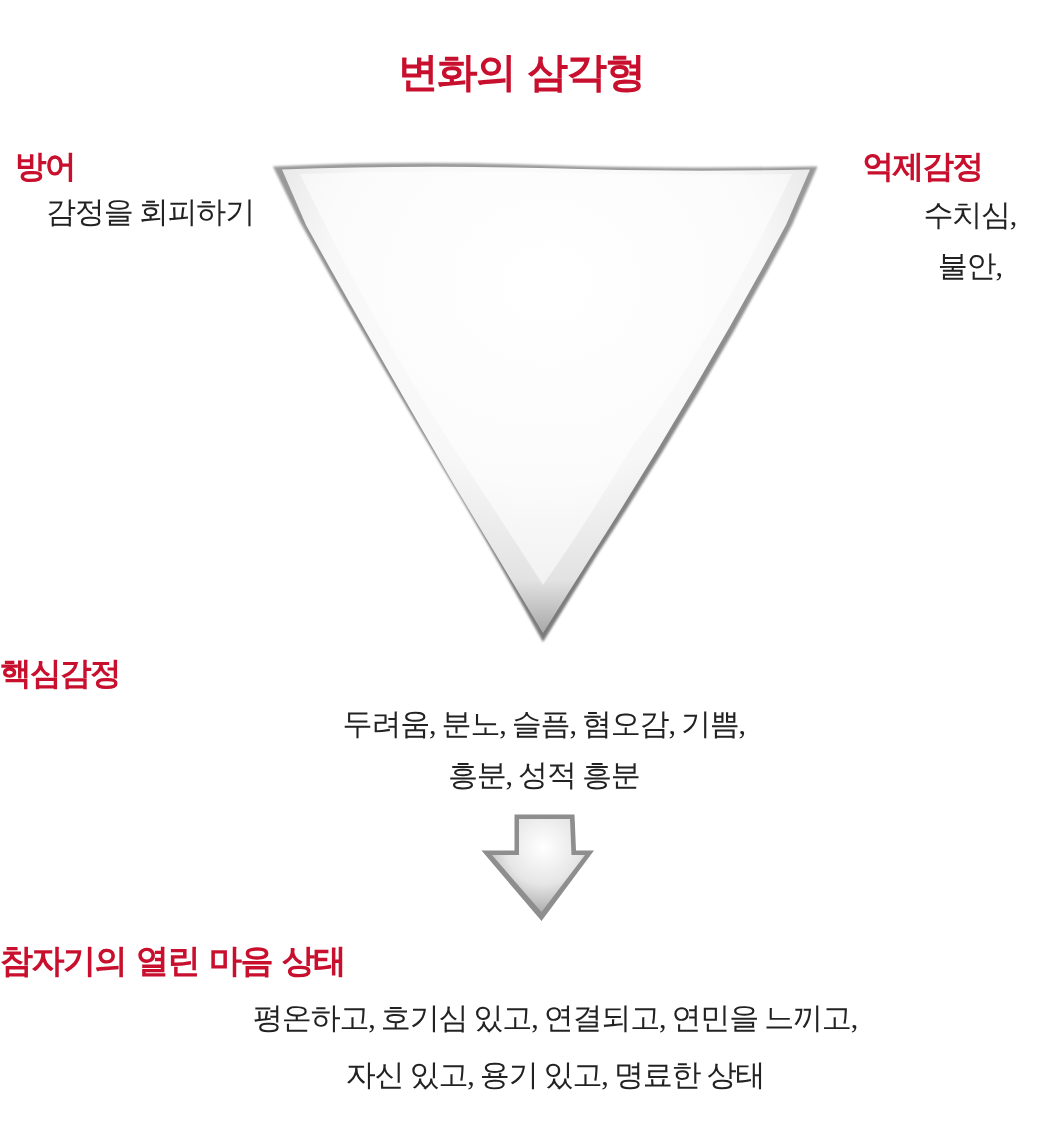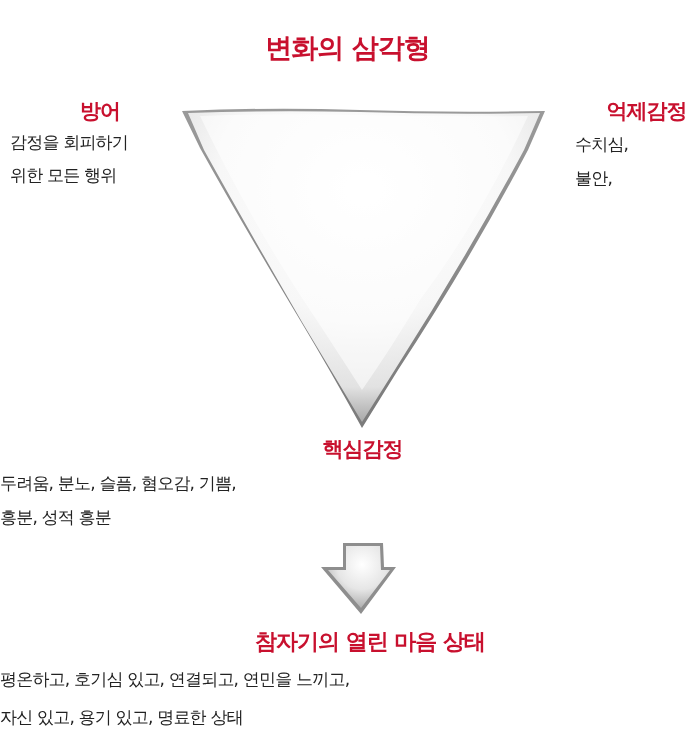--- a/index.html
+++ b/index.html
@@ -20,27 +20,27 @@
       left: 0; width: 695px; top: 30px;
       text-align: center;
       font-size: 27px;
       font-weight: bold;
       letter-spacing: -1px;
     }
     .label-red {
       font-weight: bold;
       font-size: 21px;
       letter-spacing: -1px;
-      text-align: center;
     }
     .body-text {
-      font-size: 17px;
+      font-size: 20px;
       letter-spacing: -0.8px;
-      text-align: left;
+      text-align: center;
       line-height: 34px;
+      font-family: Liberation Serif, serif;
     }
     .diagram-svg {
       left: 0; top: 0;
     }
     
     .left-group { left: 10px; width: 180px; top: 96px; }
     .left-group .label-red { height: 30px; line-height: 30px; }
     .left-group .body-text { line-height: 33px; }
     
     .right-group { left: 575px; width: 143px; top: 96px; }
@@ -90,21 +90,20 @@
     <path d="M343,543 L383,543 L384,567 L396,567 L361,614 L321,567 L343,567 Z" fill="#8e8e8e"></path>
     <path d="M346,546 L380,546 L381,570 L390,570 L361,608 L328,570 L346,570 Z" fill="url(#arrowGrad)"></path>
   </g>
 </svg>
 
 <div class="abs title" style="color:#C8102E;">변화의 삼각형</div>
 
 <div class="abs left-group">
   <div class="label-red" style="color:#C8102E;">방어</div>
   <div class="body-text">감정을 회피하기</div>
-  <div class="body-text">위한 모든 행위</div>
 </div>
 
 <div class="abs right-group">
   <div class="label-red" style="color:#C8102E;">억제감정</div>
   <div class="body-text">수치심,</div>
   <div class="body-text" style="line-height:30px;">불안,</div>
 </div>
 
 <div class="abs core-group">
   <div class="label-red" style="color:#C8102E;">핵심감정</div>

